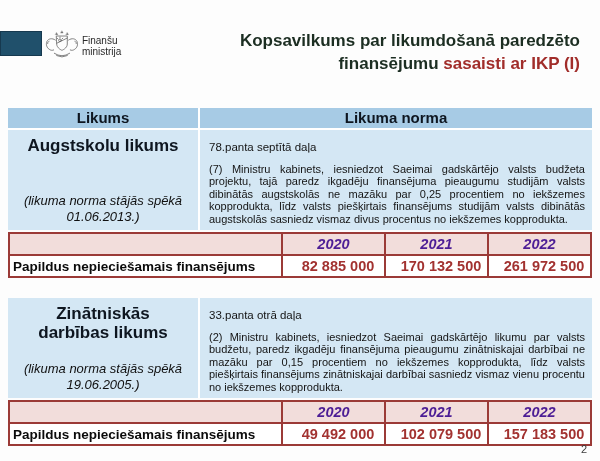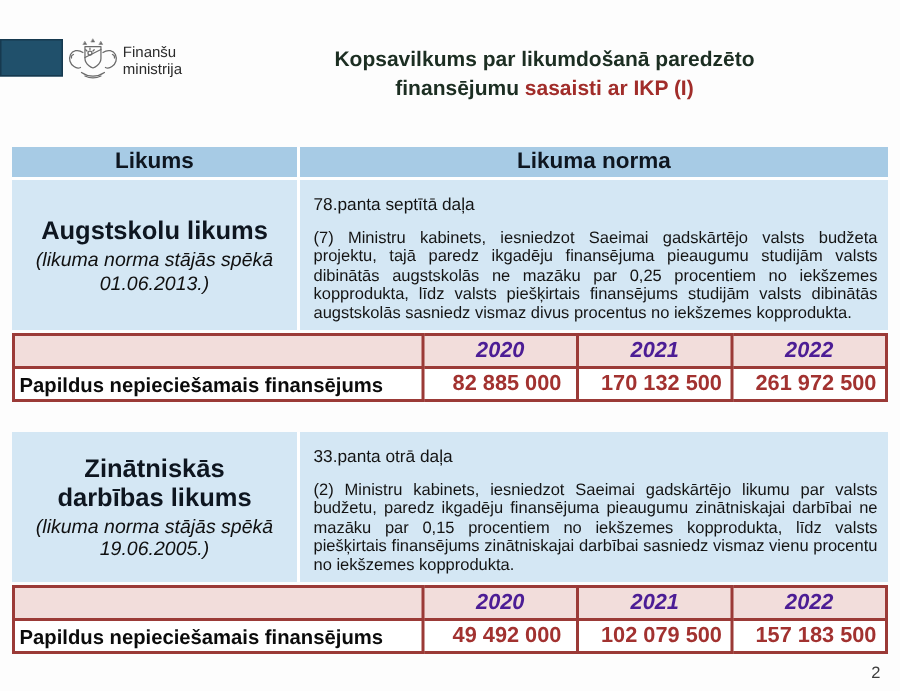--- a/index.html
+++ b/index.html
@@ -6,32 +6,32 @@
   .page{
     width:600px;height:461px;position:relative;overflow:hidden;background:#fdfdfd;
     font-family:"Liberation Sans","DejaVu Sans",sans-serif;color:#161616;
   }
   
   .hdr{display:flex;}
   .logo-block{width:132px;padding-top:4px;display:flex;flex-direction:row;align-items:center;flex:none;}
   .flag-rect{width:62px;height:23px;background:var(--flag_navy,#20506b);border:1px solid #16394f;margin-top:2px;margin-bottom:7px;}
   .coat{display:block;}
   .ministry-name{font-size:10px;color:#2a2a2a;margin-top:1px;}
-  .title-block{flex:1;text-align:center;margin-top:30px;padding-right:6px;
-    font-weight:bold;font-size:14px;line-height:1.35;color:var(--title_dark,#1c2e22);}
+  .title-block{flex:1;text-align:right;margin-top:30px;padding-right:20px;
+    font-weight:bold;font-size:17px;line-height:1.35;color:var(--title_dark,#1c2e22);}
   .title-red{color:var(--title_red,#a12d2a);}
   
   .content{margin:0 8px;}
   .law-table{display:grid;grid-template-columns:190px 1fr;gap:2px;background:#fff;}
   .sec1{margin-top:21px;}
   .sec2{margin-top:20px;}
   .lt-head{background:var(--table_header_blue,#a7cbe5);font-weight:bold;font-size:15px;
     text-align:center;padding:1px 0 2px;color:#0e1620;}
   .law-cell{background:var(--table_body_blue,#d4e7f4);display:flex;flex-direction:column;
-    justify-content:center;align-items:center;text-align:center;padding:6px 4px;}
+    justify-content:space-between;align-items:center;text-align:center;padding:6px 4px;}
   .law-name{font-weight:bold;font-size:17px;color:#0e1620;white-space:pre-line;line-height:1.12;}
   .law-note{font-style:italic;font-size:13px;margin-top:2px;line-height:1.2;color:#101010;}
   .norm-cell{background:var(--table_body_blue,#d4e7f4);padding:11px 7px 5px 9px;
     font-size:11px;line-height:12.5px;color:#141414;}
   .norm-ref{margin-bottom:9px;font-size:11.5px;}
   .norm-text{text-align:justify;}
   
   .fin-table{width:100%;border-collapse:collapse;table-layout:fixed;margin-top:2px;
     border:2px solid var(--dark_red,#9b3a37);}
   .fin-table td{border:2px solid var(--dark_red,#9b3a37);height:20px;padding:0 3px;}

